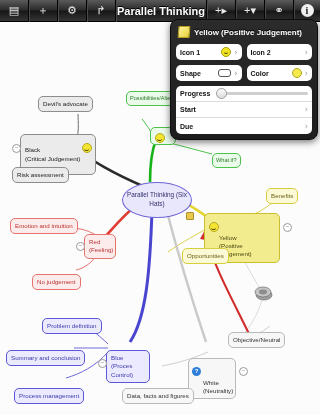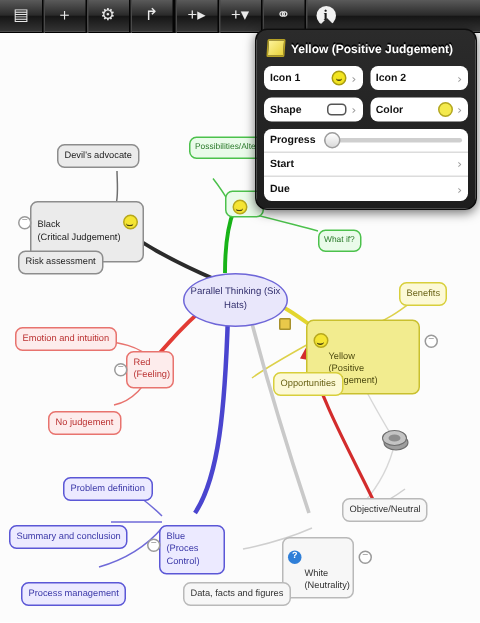--- a/index.html
+++ b/index.html
@@ -101,20 +101,21 @@
   <div id="toolbar">
     <div class="tb-btn">▤</div>
     <div class="tb-sep"></div>
     <div class="tb-btn">＋</div>
     <div class="tb-sep"></div>
     <div class="tb-btn">⚙</div>
     <div class="tb-sep"></div>
     <div class="tb-btn">↱</div>
     <div class="tb-sep"></div>
 
+    <div id="tb-title">Parallel Thinking</div>
 
     <div class="tb-right">
       <div class="tb-sep"></div>
       <div class="tb-btn">+▸</div>
       <div class="tb-sep"></div>
       <div class="tb-btn">+▾</div>
       <div class="tb-sep"></div>
       <div class="tb-btn">⚭</div>
       <div class="tb-sep"></div>
       <div id="info-btn">

